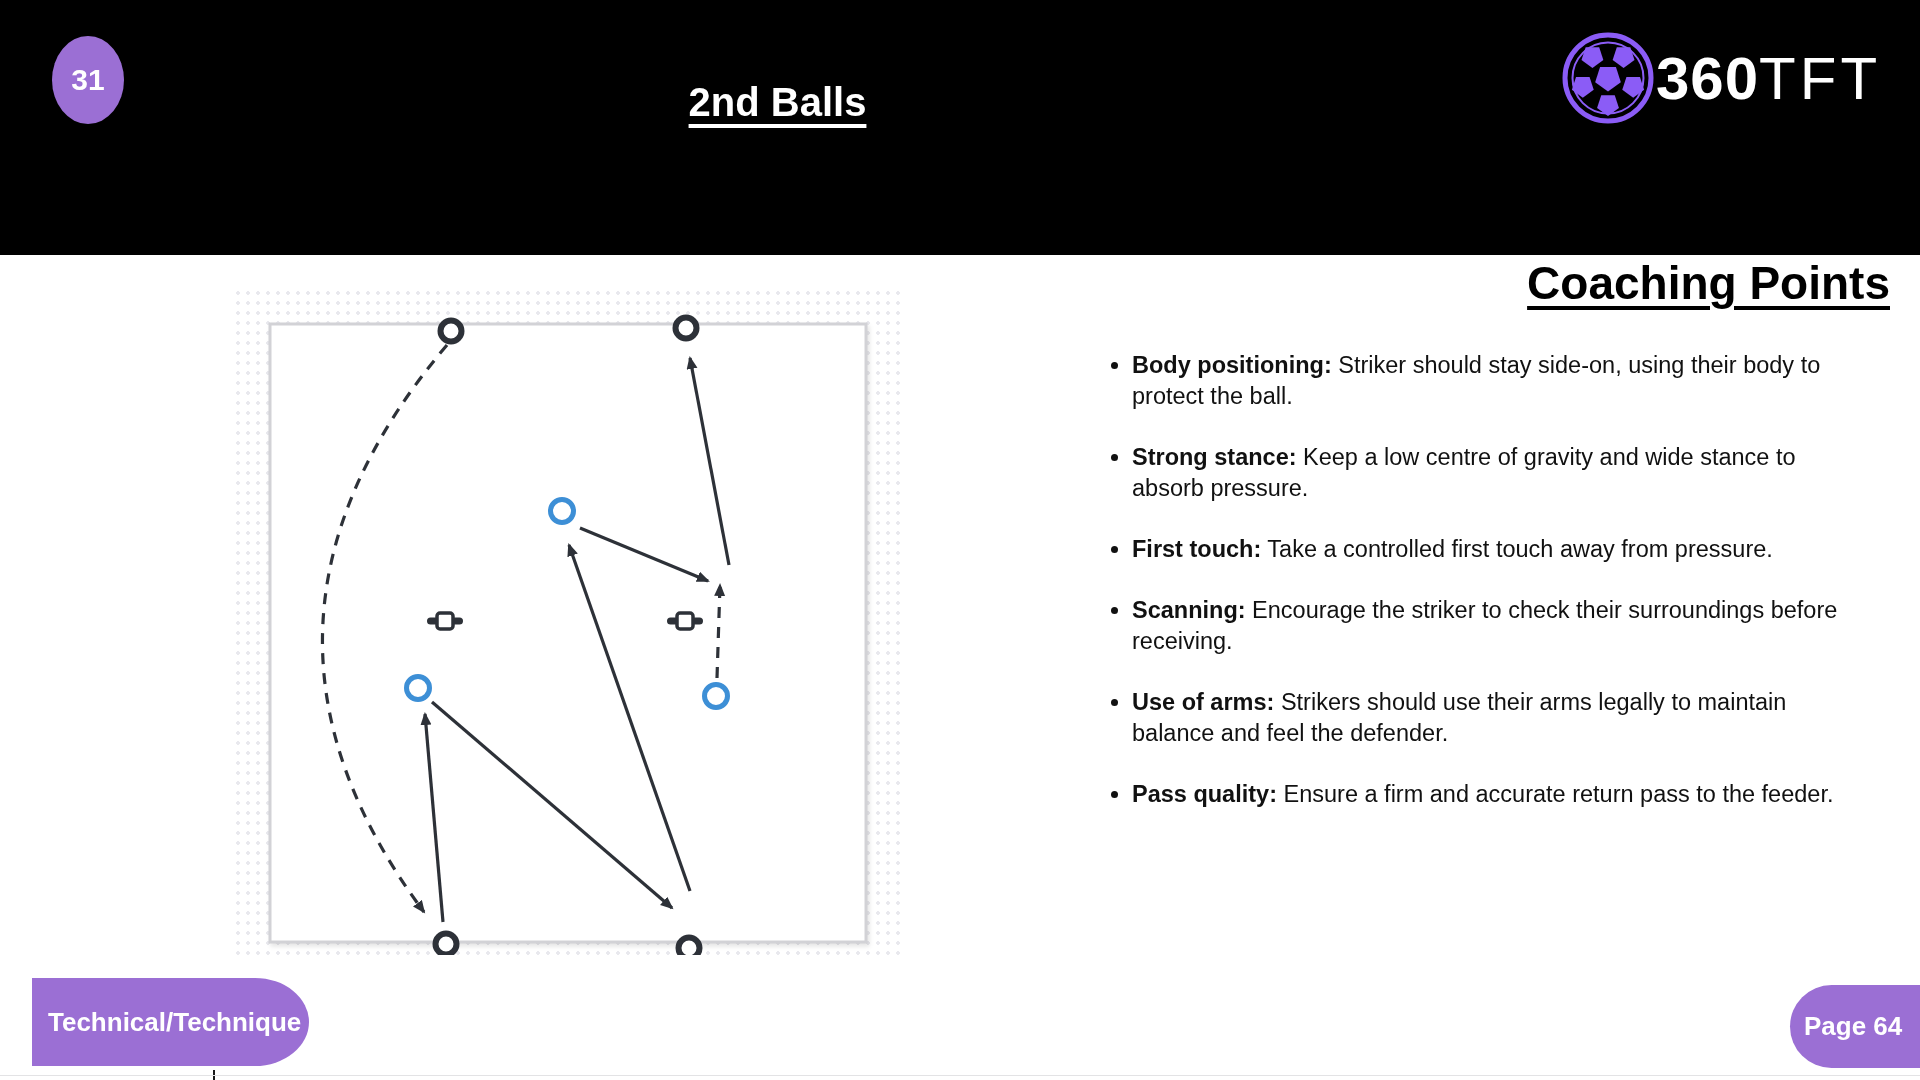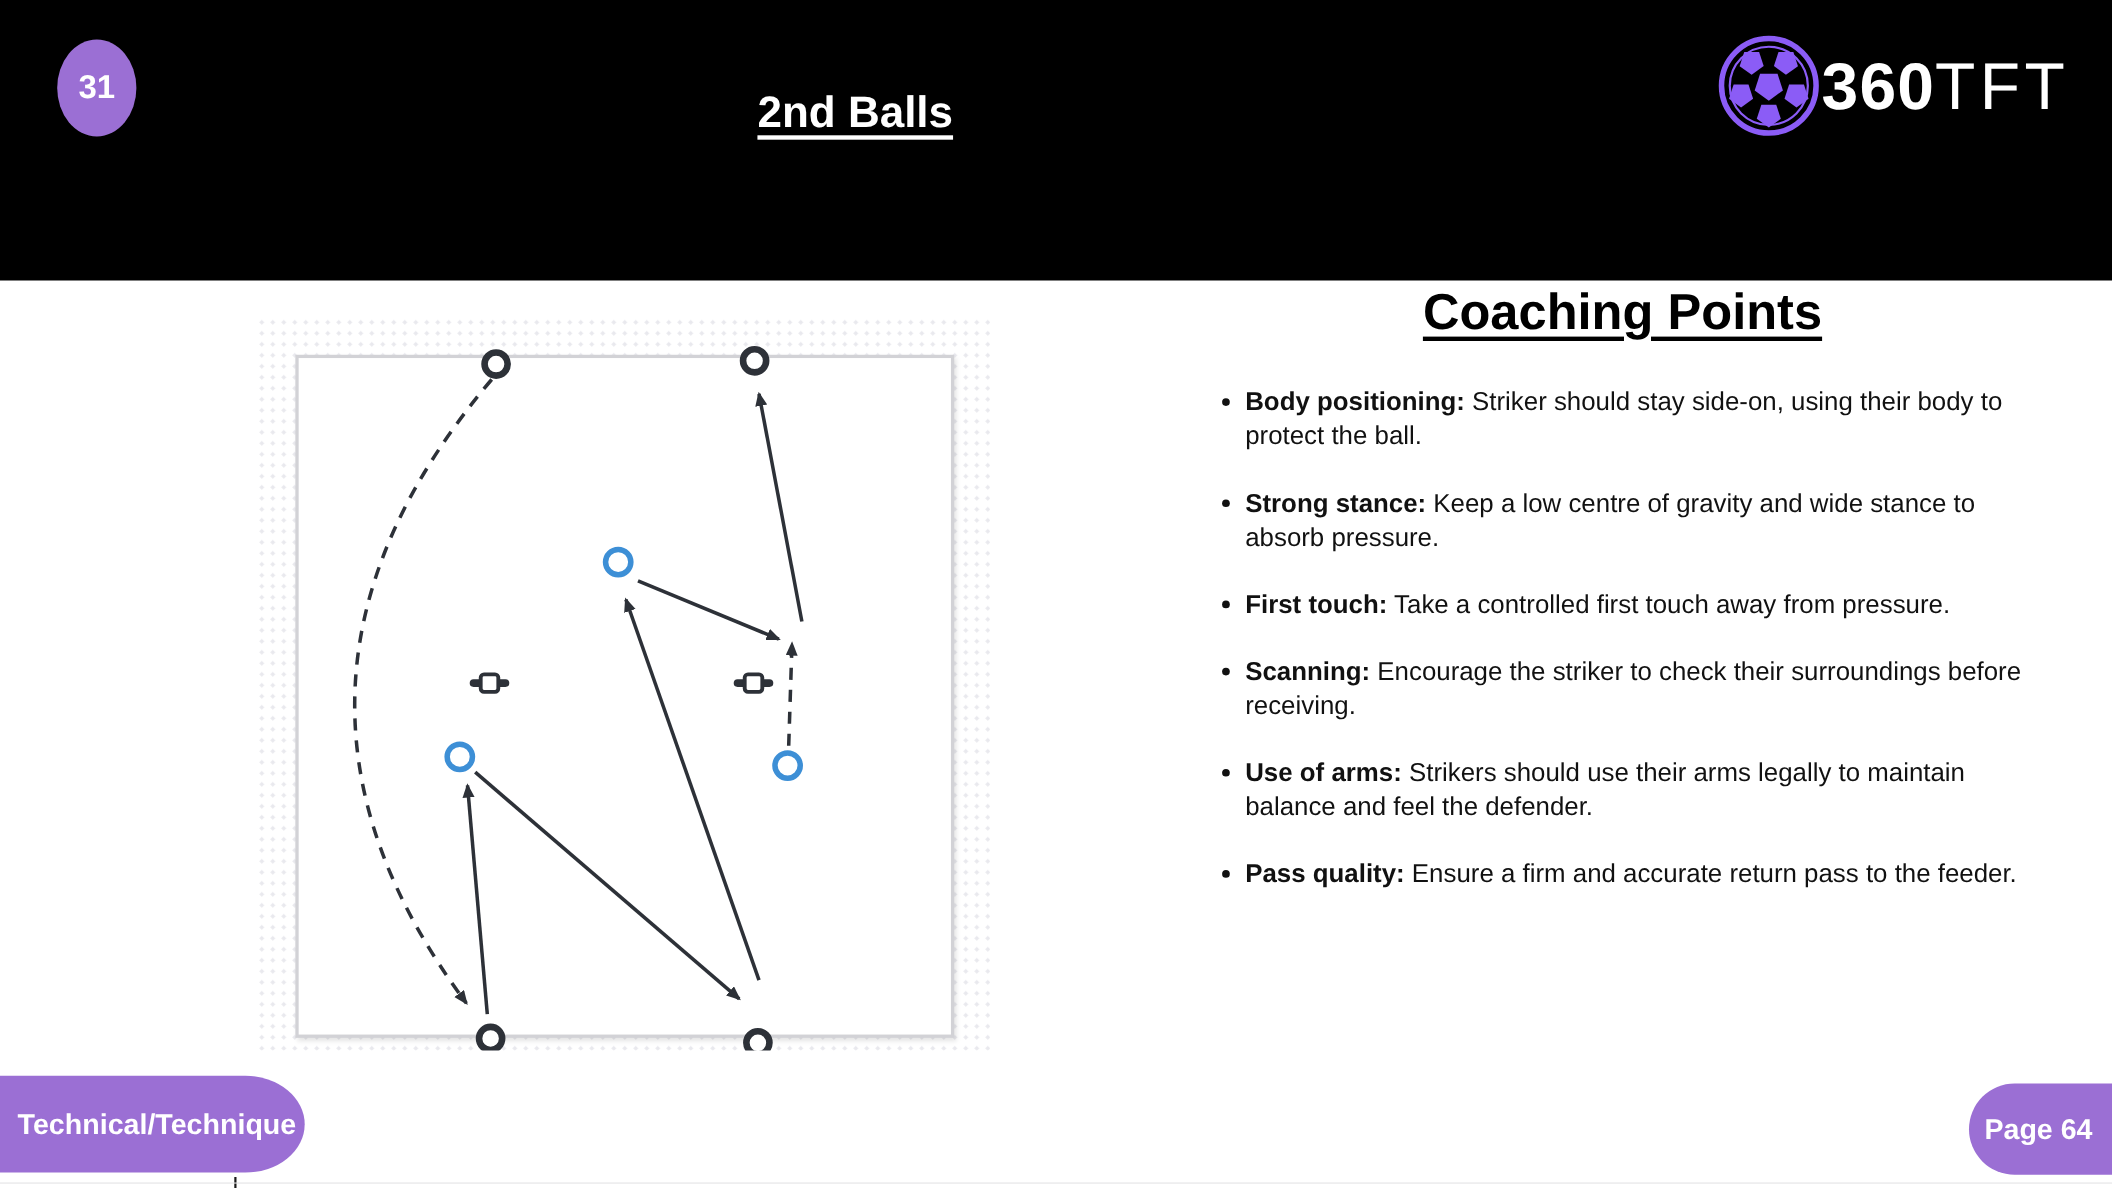--- a/index.html
+++ b/index.html
@@ -23,29 +23,29 @@
   .logo-text{color:#fff;font-size:60px;letter-spacing:1px;white-space:nowrap;}
   .logo-360{font-weight:800;}
   .logo-tft{font-weight:400;letter-spacing:4px;}
   
   .grid{position:absolute;left:233px;top:288px;width:667px;height:667px;
         background-image:radial-gradient(circle,var(--grid-dot) 1.8px,transparent 2px);
         background-size:10px 10px;}
   .diagram{position:absolute;left:233px;top:288px;width:667px;height:667px;}
   
   .coaching{position:absolute;left:1060px;top:256px;width:830px;color:var(--ink);}
-  .coaching h2{margin:0;text-align:center;font-size:46px;font-weight:bold;color:#000;
+  .coaching h2{margin:0;text-align:right;font-size:46px;font-weight:bold;color:#000;
                text-decoration:underline;text-decoration-thickness:4px;text-underline-offset:7px;}
   .coaching ul{margin:40px 0 0 46px;padding-left:26px;width:719px;
                font-size:23.5px;line-height:31px;}
   .coaching li{margin-bottom:30px;}
   .coaching li b{font-weight:bold;text-align:center;}
   
   .pill{position:absolute;background:var(--purple);color:#fff;font-weight:bold;font-size:26px;
-        display:flex;align-items:center;}
+        display:flex;align-items:center;margin-left:32px;}
   .pill-left{left:0;top:978px;width:277px;height:88px;border-radius:0 54px 54px 0 / 0 44px 44px 0;
              padding-left:16px;box-sizing:border-box;}
   .pill-right{right:0;top:985px;width:130px;height:83px;border-radius:42px 0 0 42px;
               padding-left:14px;box-sizing:border-box;}
   .edge-mark{position:absolute;left:213px;top:1070px;width:2px;height:10px;background:#1a1a1a;}
   .edge-line{position:absolute;left:0;top:1075px;width:1920px;height:1px;background:#e3e3e5;}
 </style>
 </head>
 <body>
 

